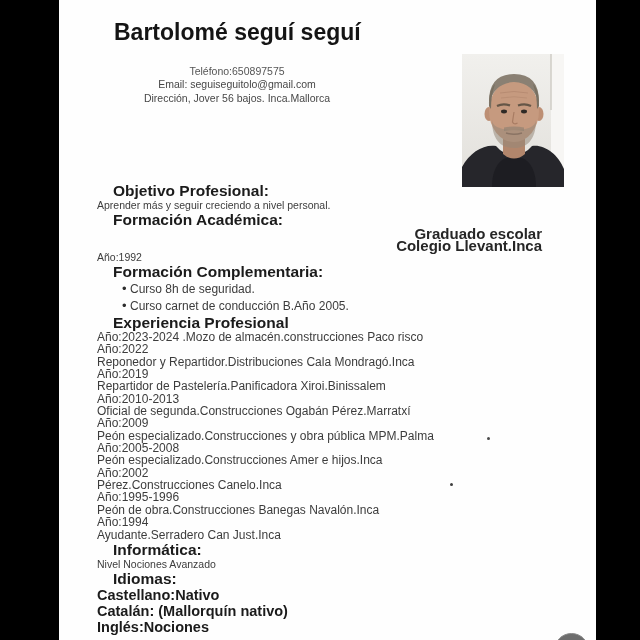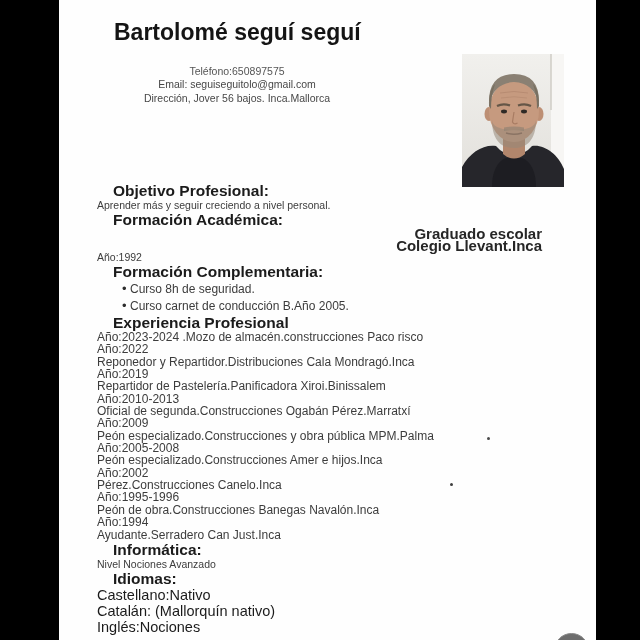--- a/index.html
+++ b/index.html
@@ -42,21 +42,21 @@
   ul.bullets { margin-top:1px; list-style:none; }
   ul.bullets li {
     position:relative; padding-left:33px; font-size:12px; line-height:16.5px;
     color:#3c3c3c; white-space:nowrap;
   }
   ul.bullets li::before {
     content:"\2022"; position:absolute; left:25px; top:0; font-size:13px; color:#2d2d2d;
   }
   .exp { margin-top:-3px; }
   .exp-line { font-size:12px; line-height:12.35px; color:#3c3c3c; white-space:nowrap; }
-  .lang { font-size:14.5px; line-height:16.2px; font-weight:normal; color:#1b1b1b; white-space:nowrap; }
+  .lang { font-size:14.5px; line-height:16.2px; font-weight:bold; color:#1b1b1b; white-space:nowrap; }
 
   .speck { position:absolute; border-radius:50%; }
   .speck-1 { left:480px; top:437px; width:3px; height:3px; background:#4a4a4a; }
   .speck-2 { left:443px; top:483px; width:3px; height:3px; background:#3f3f3f; }
 
   .fab {
     position:absolute; left:547px; top:633px; width:33px; height:33px;
     border-radius:50%; background:#6d6d6d; border:1px solid #8a8a8a;
   }
 </style>

